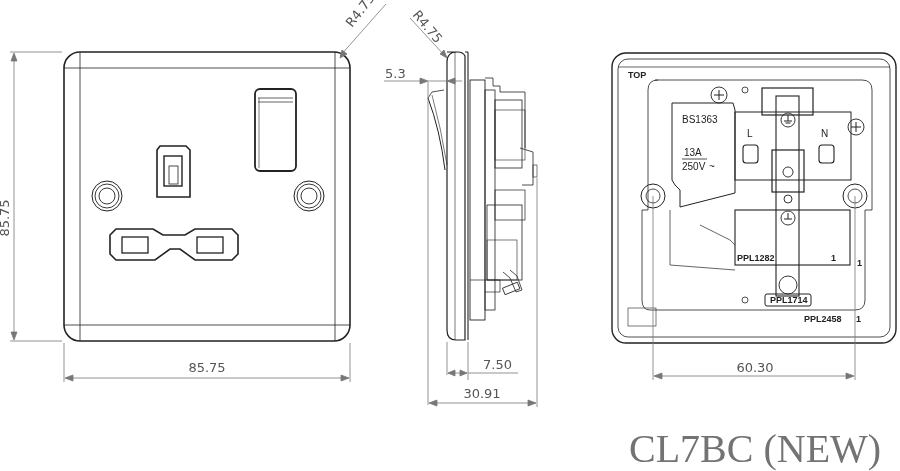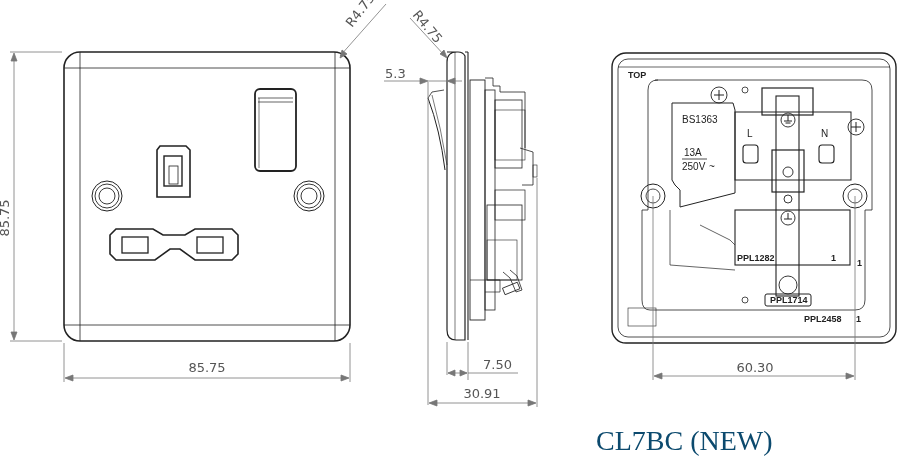--- a/index.html
+++ b/index.html
@@ -1,21 +1,21 @@
 <!DOCTYPE html>
 <html><head>
 <meta charset="utf-8">
 <style>
   html, body { margin: 0; padding: 0; background: #ffffff; }
   body { width: 900px; height: 471px; position: relative; overflow: hidden; font-family: "DejaVu Sans", sans-serif; }
   svg { position: absolute; left: 0; top: 0; }
   .dim { font-family: "DejaVu Sans", sans-serif; font-size: 13px; fill: #555; }
   .lbl { font-family: "Liberation Sans", sans-serif; font-weight: bold; font-size: 9px; fill: #222; }
   .lbl-lg { font-family: "Liberation Sans", sans-serif; font-size: 10px; fill: #222; }
-  .title { position: absolute; left: 596px; top: 425px; font-family: "Liberation Serif", serif; font-size: 28px; color: #0c4a6e; letter-spacing: 0px; }
+  .title { position: absolute; left: 629px; top: 425px; font-family: "Liberation Serif", serif; font-size: 40px; color: #737373; letter-spacing: 0px; }
 </style>
 </head>
 <body>
 
 <svg width="900" height="471" viewBox="0 0 900 471">
   <g stroke="#222" fill="none" stroke-width="1.2">
 
     <g>
 
       <rect x="64" y="52" width="286" height="289" rx="16" ry="16" stroke-width="1.6"></rect>

